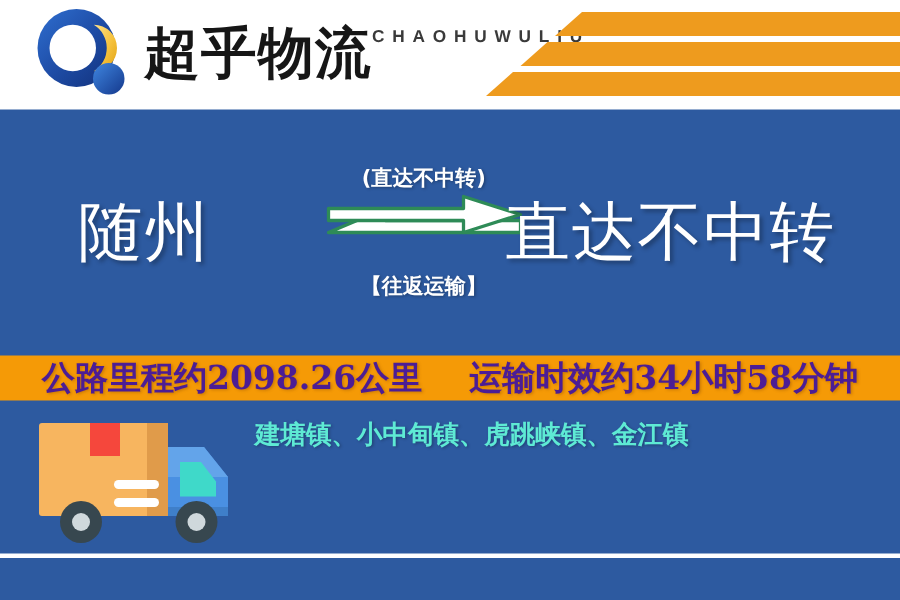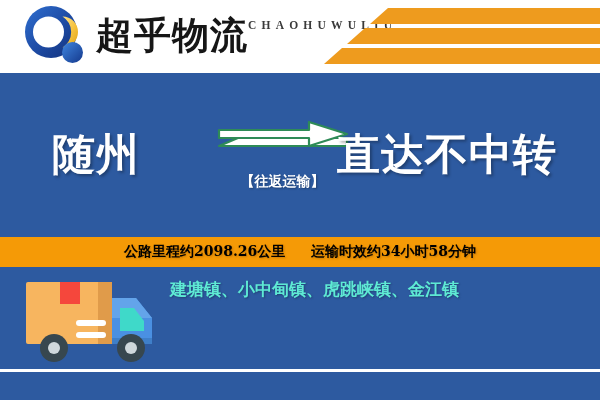--- a/index.html
+++ b/index.html
@@ -16,29 +16,29 @@
   .logo-mark{position:relative;width:66px;height:64px;flex:none;}
   .brand-text{margin-left:8px;display:flex;flex-direction:row;justify-content:center;}
   .brand-cn{
     font-family:"DejaVu Sans","Liberation Sans",sans-serif;
     font-size:37px;font-weight:bold;color:#161616;line-height:1.02;
     letter-spacing:1px;white-space:nowrap;
   }
   .brand-en{
     font-size:11.5px;font-weight:bold;color:#3a3a3a;
     letter-spacing:5.2px;margin-top:2px;white-space:nowrap;
-    font-family:Liberation Serif, serif;
+    font-family:Liberation Sans, sans-serif;
   }
   .stripes{position:absolute;right:0;top:0;width:310px;height:73px;}
 
   
   .route{position:absolute;left:0;top:73px;width:600px;height:164px;}
   .city{
     position:absolute;top:50%;transform:translateY(-50%);
-    color:#ffffff;font-weight:bold;
+    color:#ffffff;font-weight:normal;
     font-family:"DejaVu Sans","Liberation Sans",sans-serif;
     font-size:43px;letter-spacing:1px;white-space:nowrap;
     text-shadow:2px 2px 3px rgba(0,0,0,.30);
   }
   .city-from{left:52px;}
   .city-to{left:337px;}
   .mid{position:absolute;left:215px;top:50%;transform:translateY(-50%);
        width:135px;height:100px;display:flex;flex-direction:column;
        align-items:center;justify-content:center;}
   .tag-top{
@@ -53,21 +53,21 @@
     margin-top:17px;text-shadow:1px 1px 2px rgba(0,0,0,.30);
   }
 
   
   .infobar{
     position:absolute;left:0;top:237px;width:600px;height:30px;
     background:#f59a06;
     display:flex;align-items:center;justify-content:center;
   }
   .infobar-inner{
-    color:#000000;font-weight:bold;font-size:14px;white-space:nowrap;
+    color:#4c1d95;font-weight:bold;font-size:22px;white-space:nowrap;
     font-family:"DejaVu Serif","Liberation Serif",serif;
     text-shadow:1px 1px 2px rgba(120,60,0,.35);
     text-align:center;
   }
   .infobar-gap{display:inline-block;width:16px;}
 
   
   .towns{
     position:absolute;left:170px;top:278px;
     color:#5eead4;font-weight:bold;font-size:17px;white-space:nowrap;
@@ -128,20 +128,21 @@
         <polygon points="52,48 310,48 310,64 34,64" fill="#ee9b1e"></polygon>
       </svg>
     </div>
   </div>
 
   <div class="route">
 
     <div class="city city-from">随州</div>
 
     <div class="mid">
+      <div class="tag-top">(直达不中转)</div>
 
       <div>
         <svg class="arrows" viewBox="0 0 132 36" xmlns="http://www.w3.org/2000/svg">
           <polygon points="2,26 40,10 40,18 130,18 130,26" fill="#ffffff" stroke="#2e8b57" stroke-width="2.2" stroke-linejoin="round"></polygon>
           <polygon points="130,10 92,-2 92,6 2,6 2,14 92,14 92,22" fill="#ffffff" stroke="#2e8b57" stroke-width="2.2" stroke-linejoin="round" transform="translate(0,4)"></polygon>
         </svg>
       </div>
 
       <div class="tag-bot">【往返运输】</div>
     </div>

